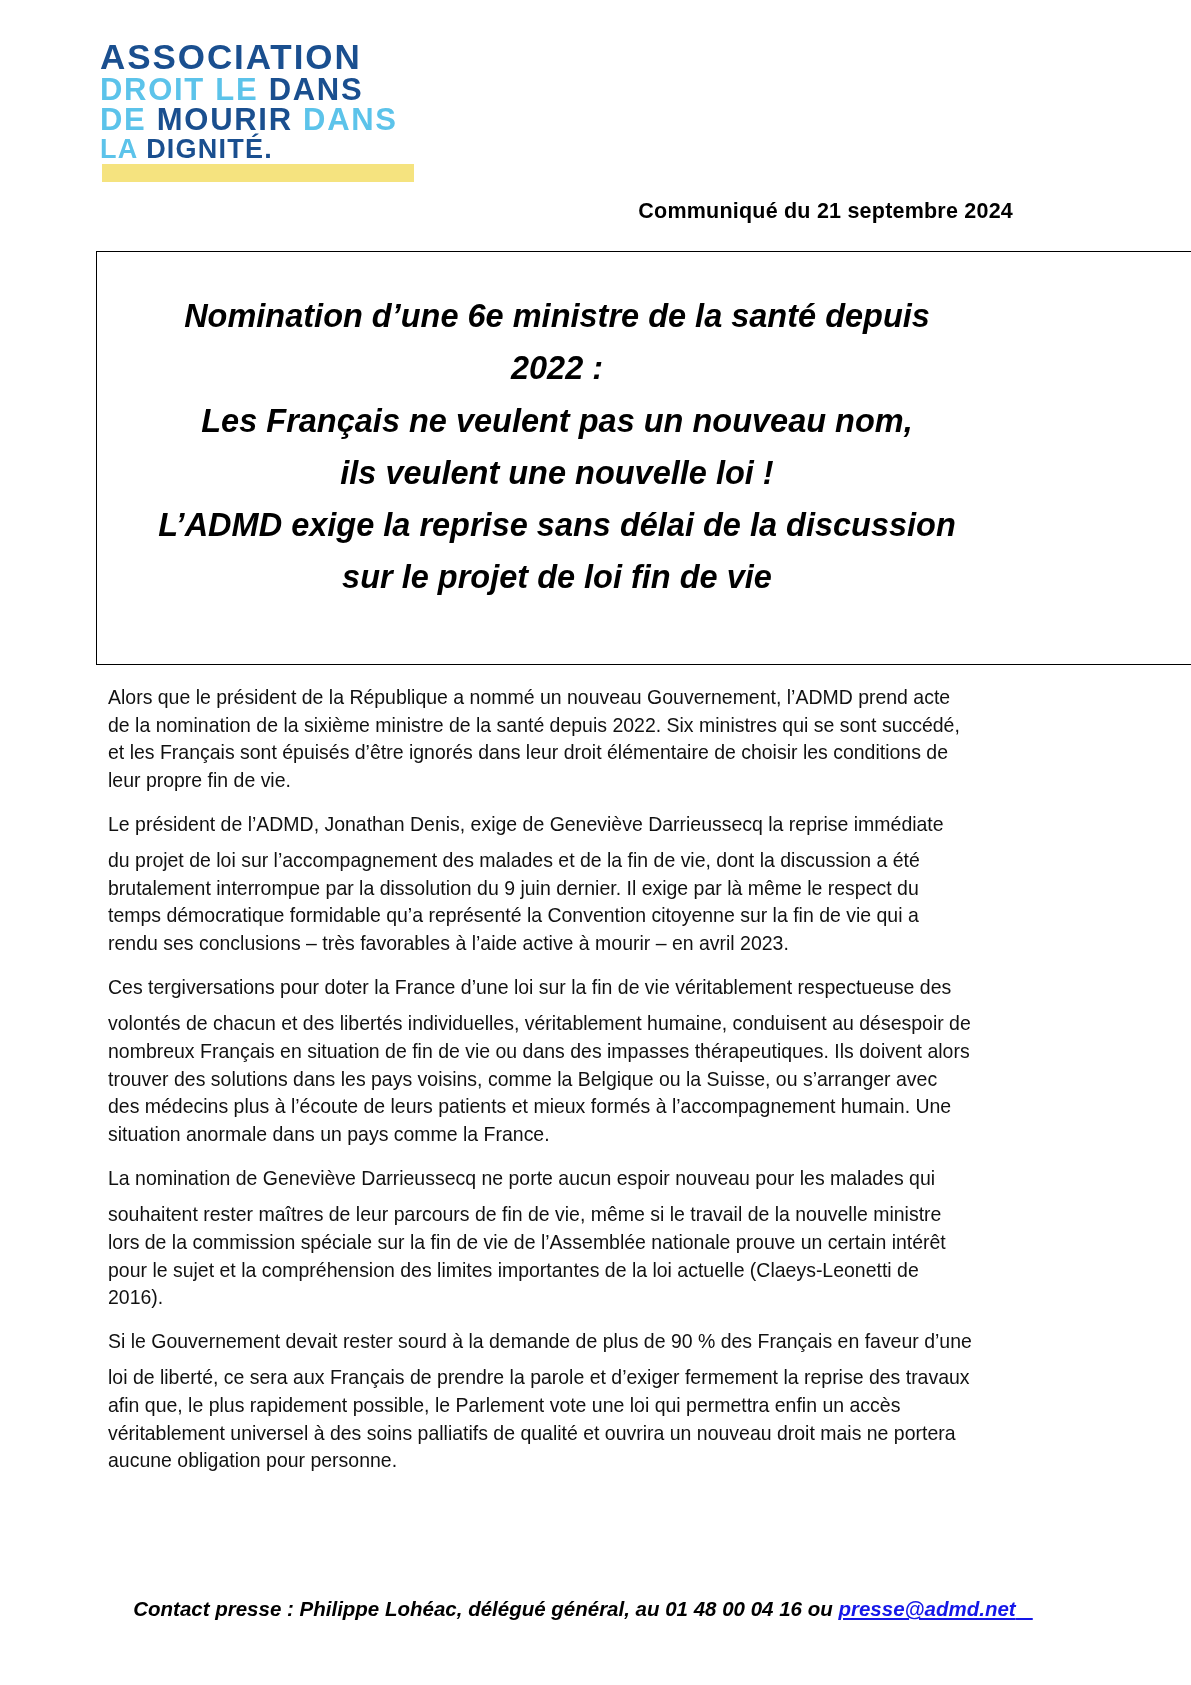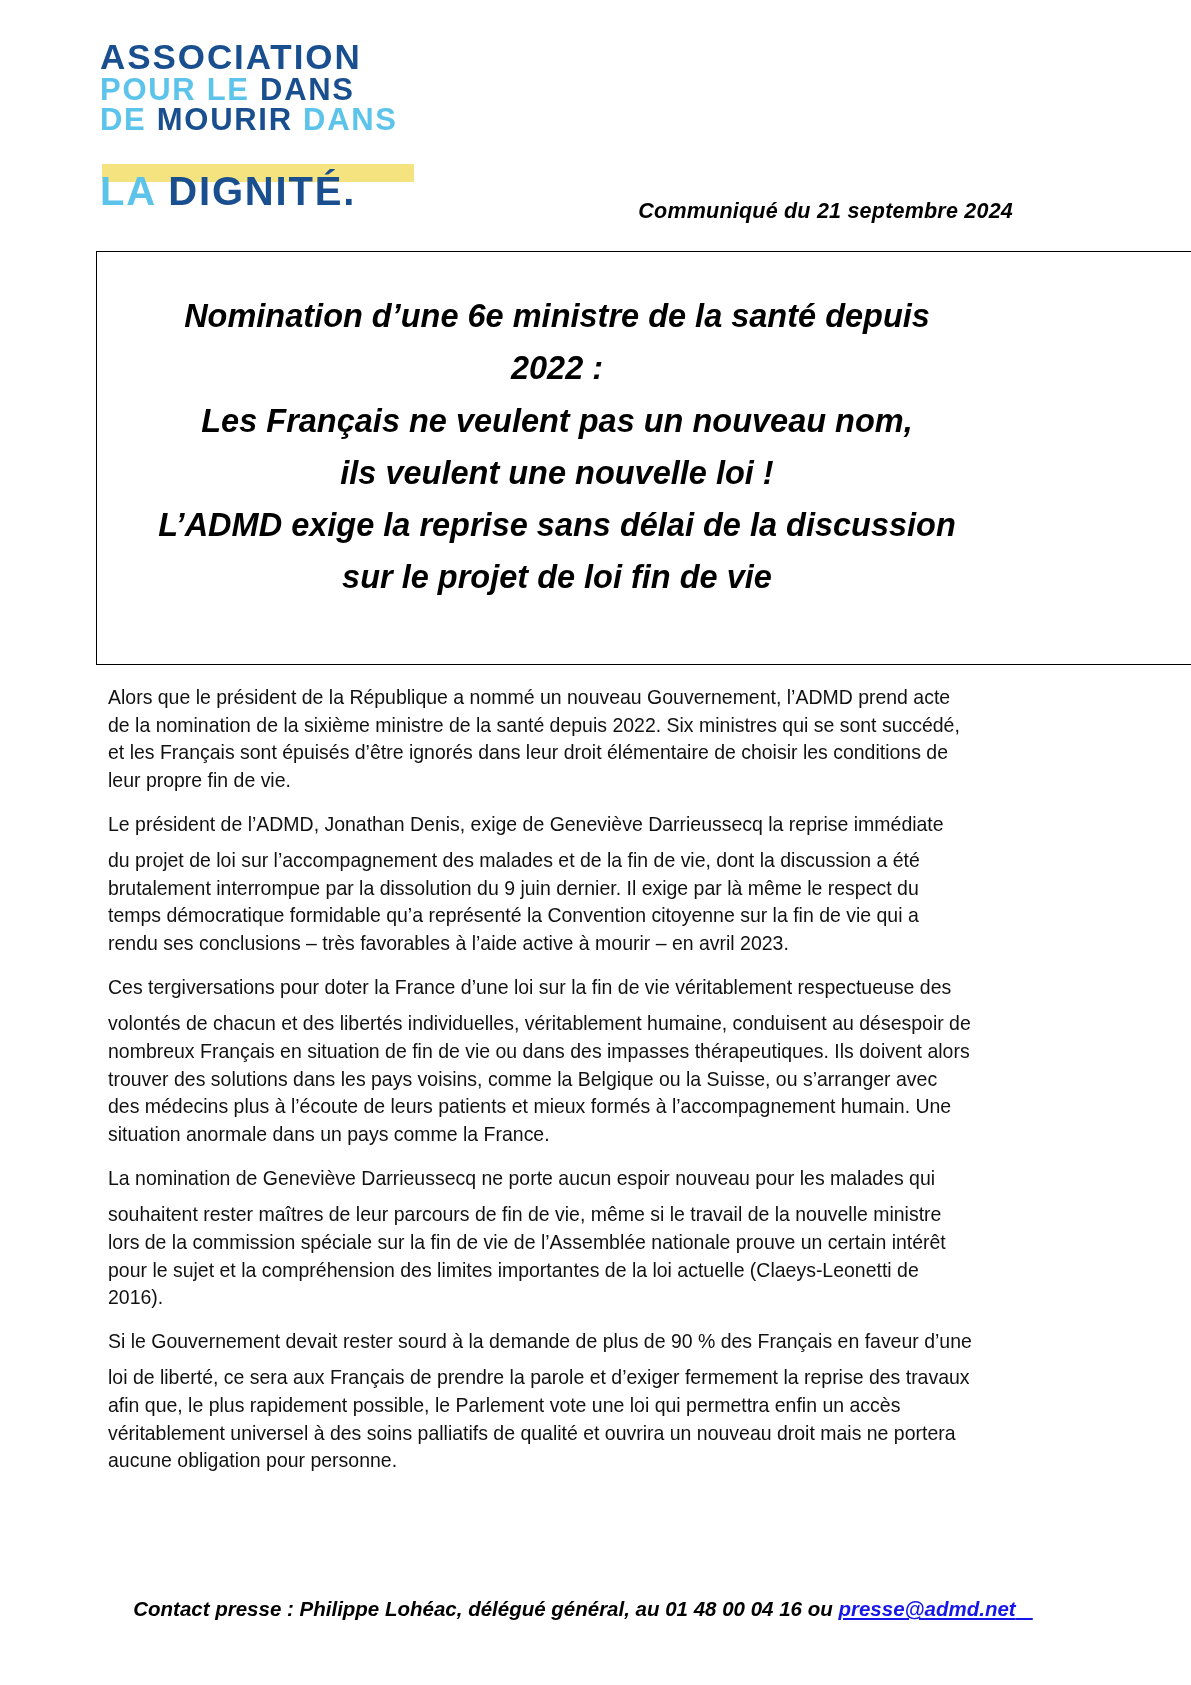--- a/index.html
+++ b/index.html
@@ -32,25 +32,24 @@
     letter-spacing: 0.02em;
     line-height: 0.99;
     white-space: nowrap;
     transform: scaleX(1.0);
     transform-origin: left center;
   }
   .logo-l1 { font-size: 35px; color: #1a4f8f; letter-spacing: 0.055em; }
   .logo-l2 { font-size: 31px; letter-spacing: 0.055em; }
   .logo-l3 { font-size: 31px; letter-spacing: 0.055em; }
   .logo-l4 {
-    font-size: 40px;
+    font-size: 27px;
     letter-spacing: 0.045em;
     position: relative;
     z-index: 2;
-    margin-top: 36px;
   }
   .lc-dark  { color: #1a4f8f; }
   .lc-light { color: #5cc3ea; }
   .logo-underbar {
     position: absolute;
     left: 2px;
     top: 124px;
     width: 312px;
     height: 18px;
     background: #f5e37f;
@@ -58,21 +57,20 @@
   }
   .logo-l4wrap { position: relative; z-index: 3; }
 
   
   .date-line {
     position: absolute;
     right: 178px;
     top: 199px;
     font-family: "Liberation Sans", sans-serif;
     font-weight: bold;
-    font-style: italic;
     font-size: 21.5px;
     color: #000000;
     white-space: nowrap;
     letter-spacing: 0.01em;
   }
 
   
   .title-box {
     position: absolute;
     left: 96px;
@@ -149,21 +147,21 @@
   }
 </style>
 </head>
 <body>
 
 <div class="page">
 
   <div class="logo">
     <div class="logo-underbar"></div>
     <span class="logo-line logo-l1 lc-dark">ASSOCIATION</span>
-    <span class="logo-line logo-l2"><span class="lc-light">POUR LE </span><span class="lc-dark">DANS</span></span>
+    <span class="logo-line logo-l2"><span class="lc-light">DROIT LE </span><span class="lc-dark">DANS</span></span>
     <span class="logo-line logo-l3"><span class="lc-light">DE </span><span class="lc-dark">MOURIR </span><span class="lc-light">DANS</span></span>
     <span class="logo-line logo-l4 logo-l4wrap"><span class="lc-light">LA </span><span class="lc-dark">DIGNITÉ.</span></span>
   </div>
 
   <div class="date-line">Communiqué du 21 septembre 2024</div>
 
   <div class="title-box">
     <div class="title-inner">
       <div>Nomination d’une 6e ministre de la santé depuis</div>
       <div>2022 :</div>

